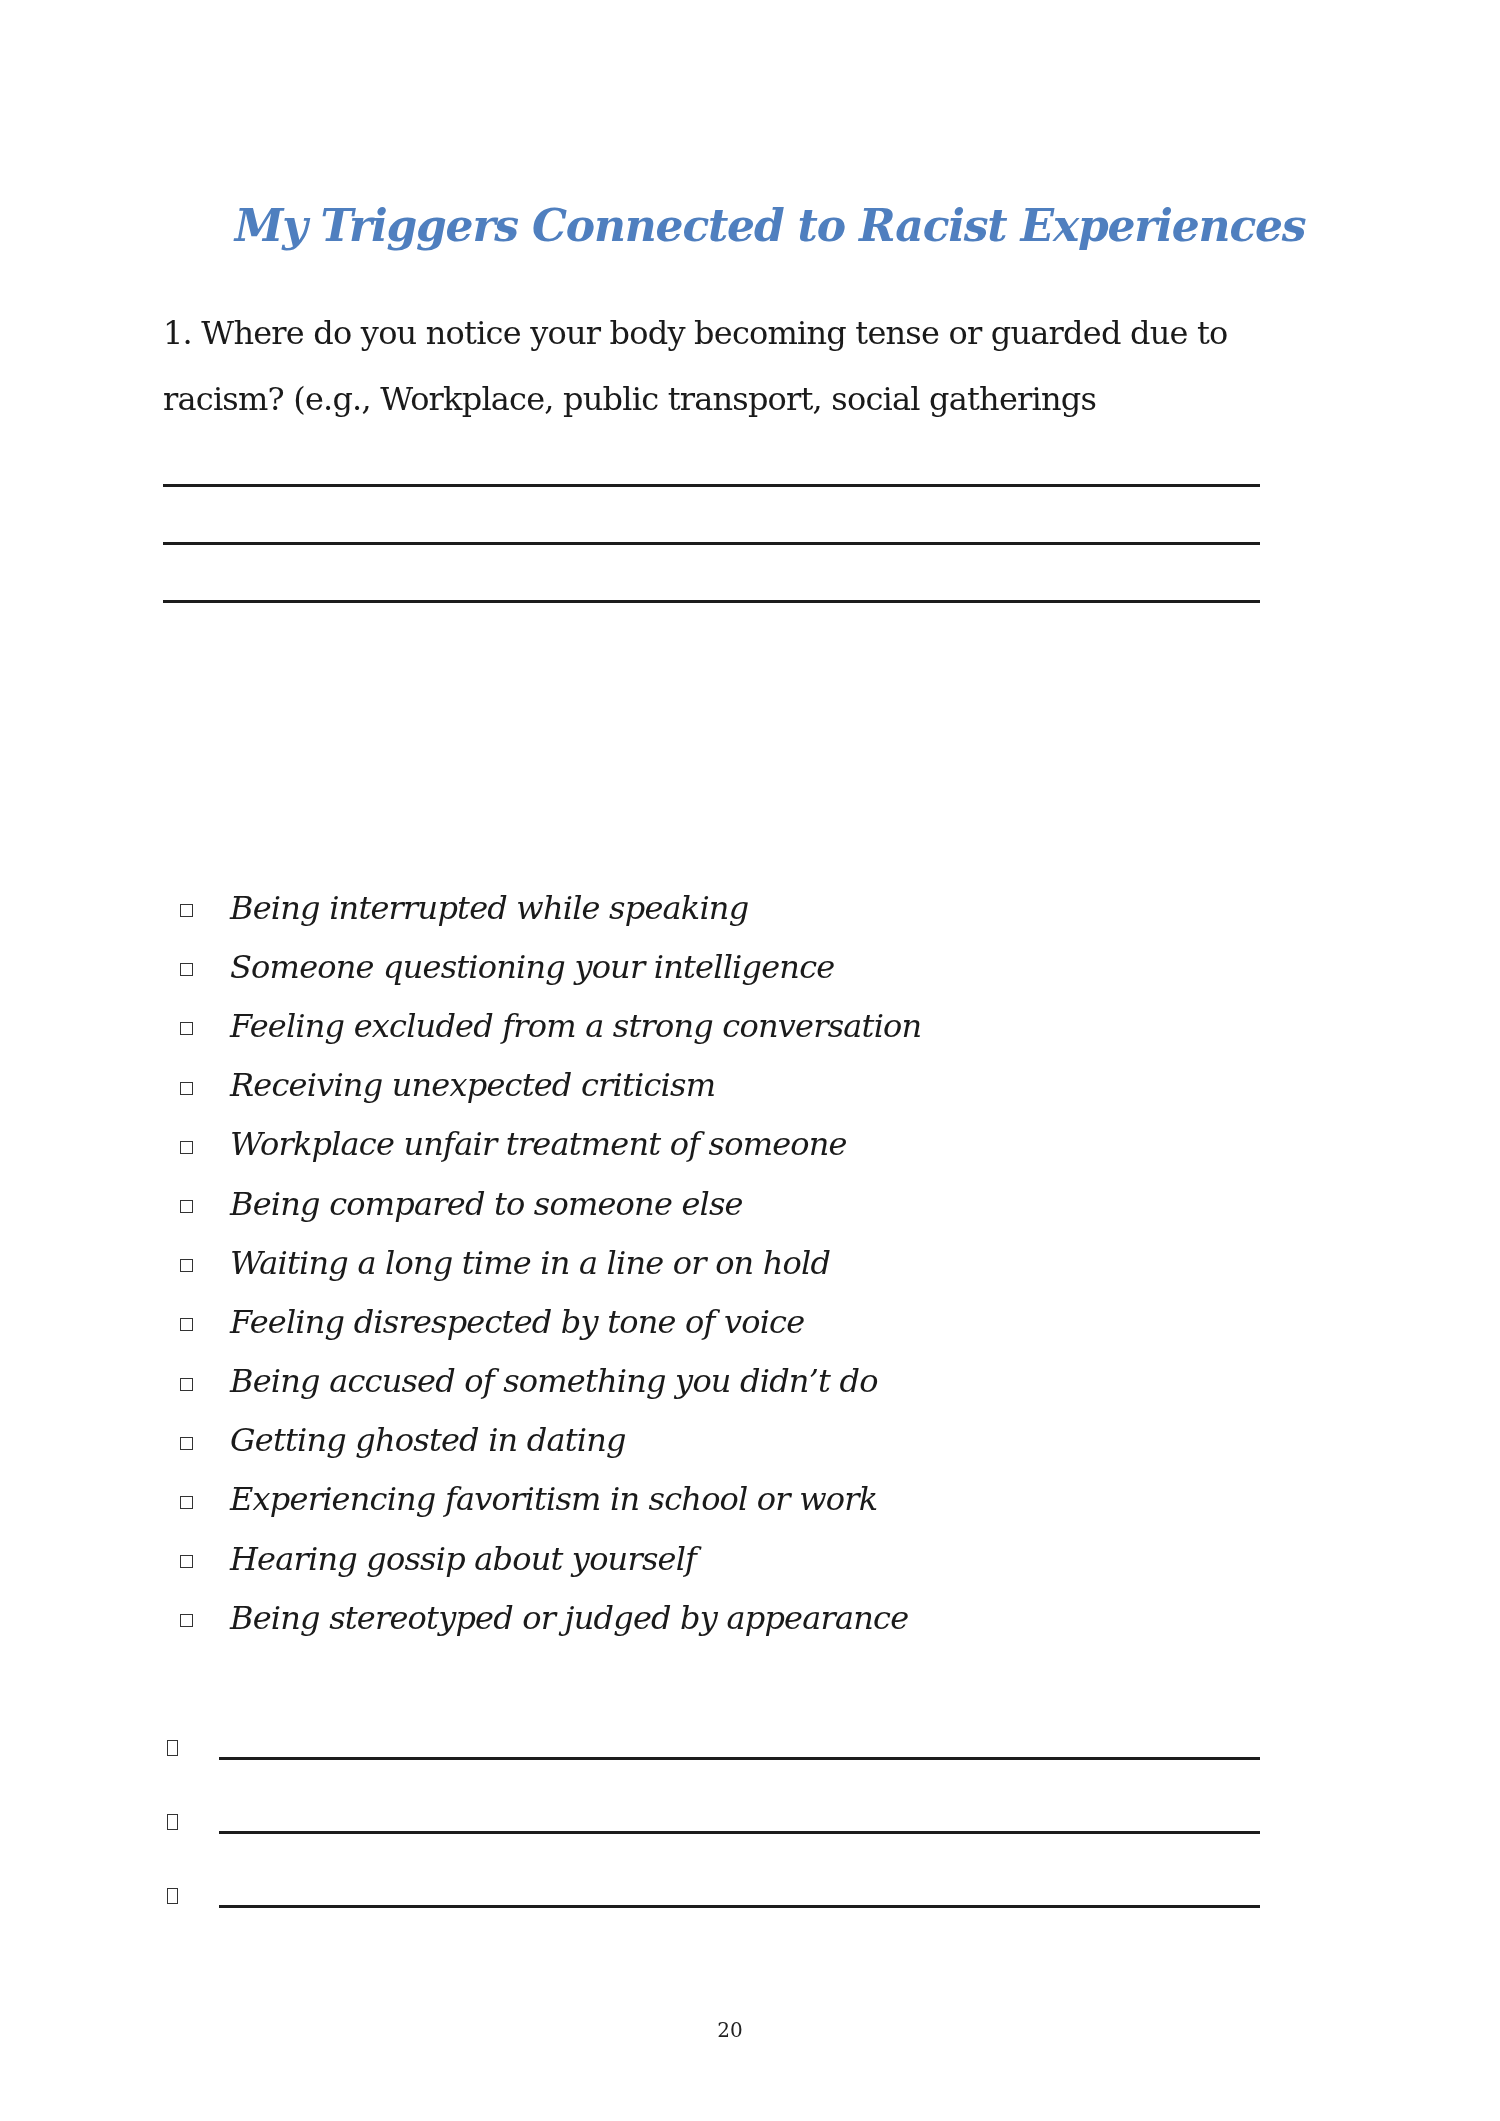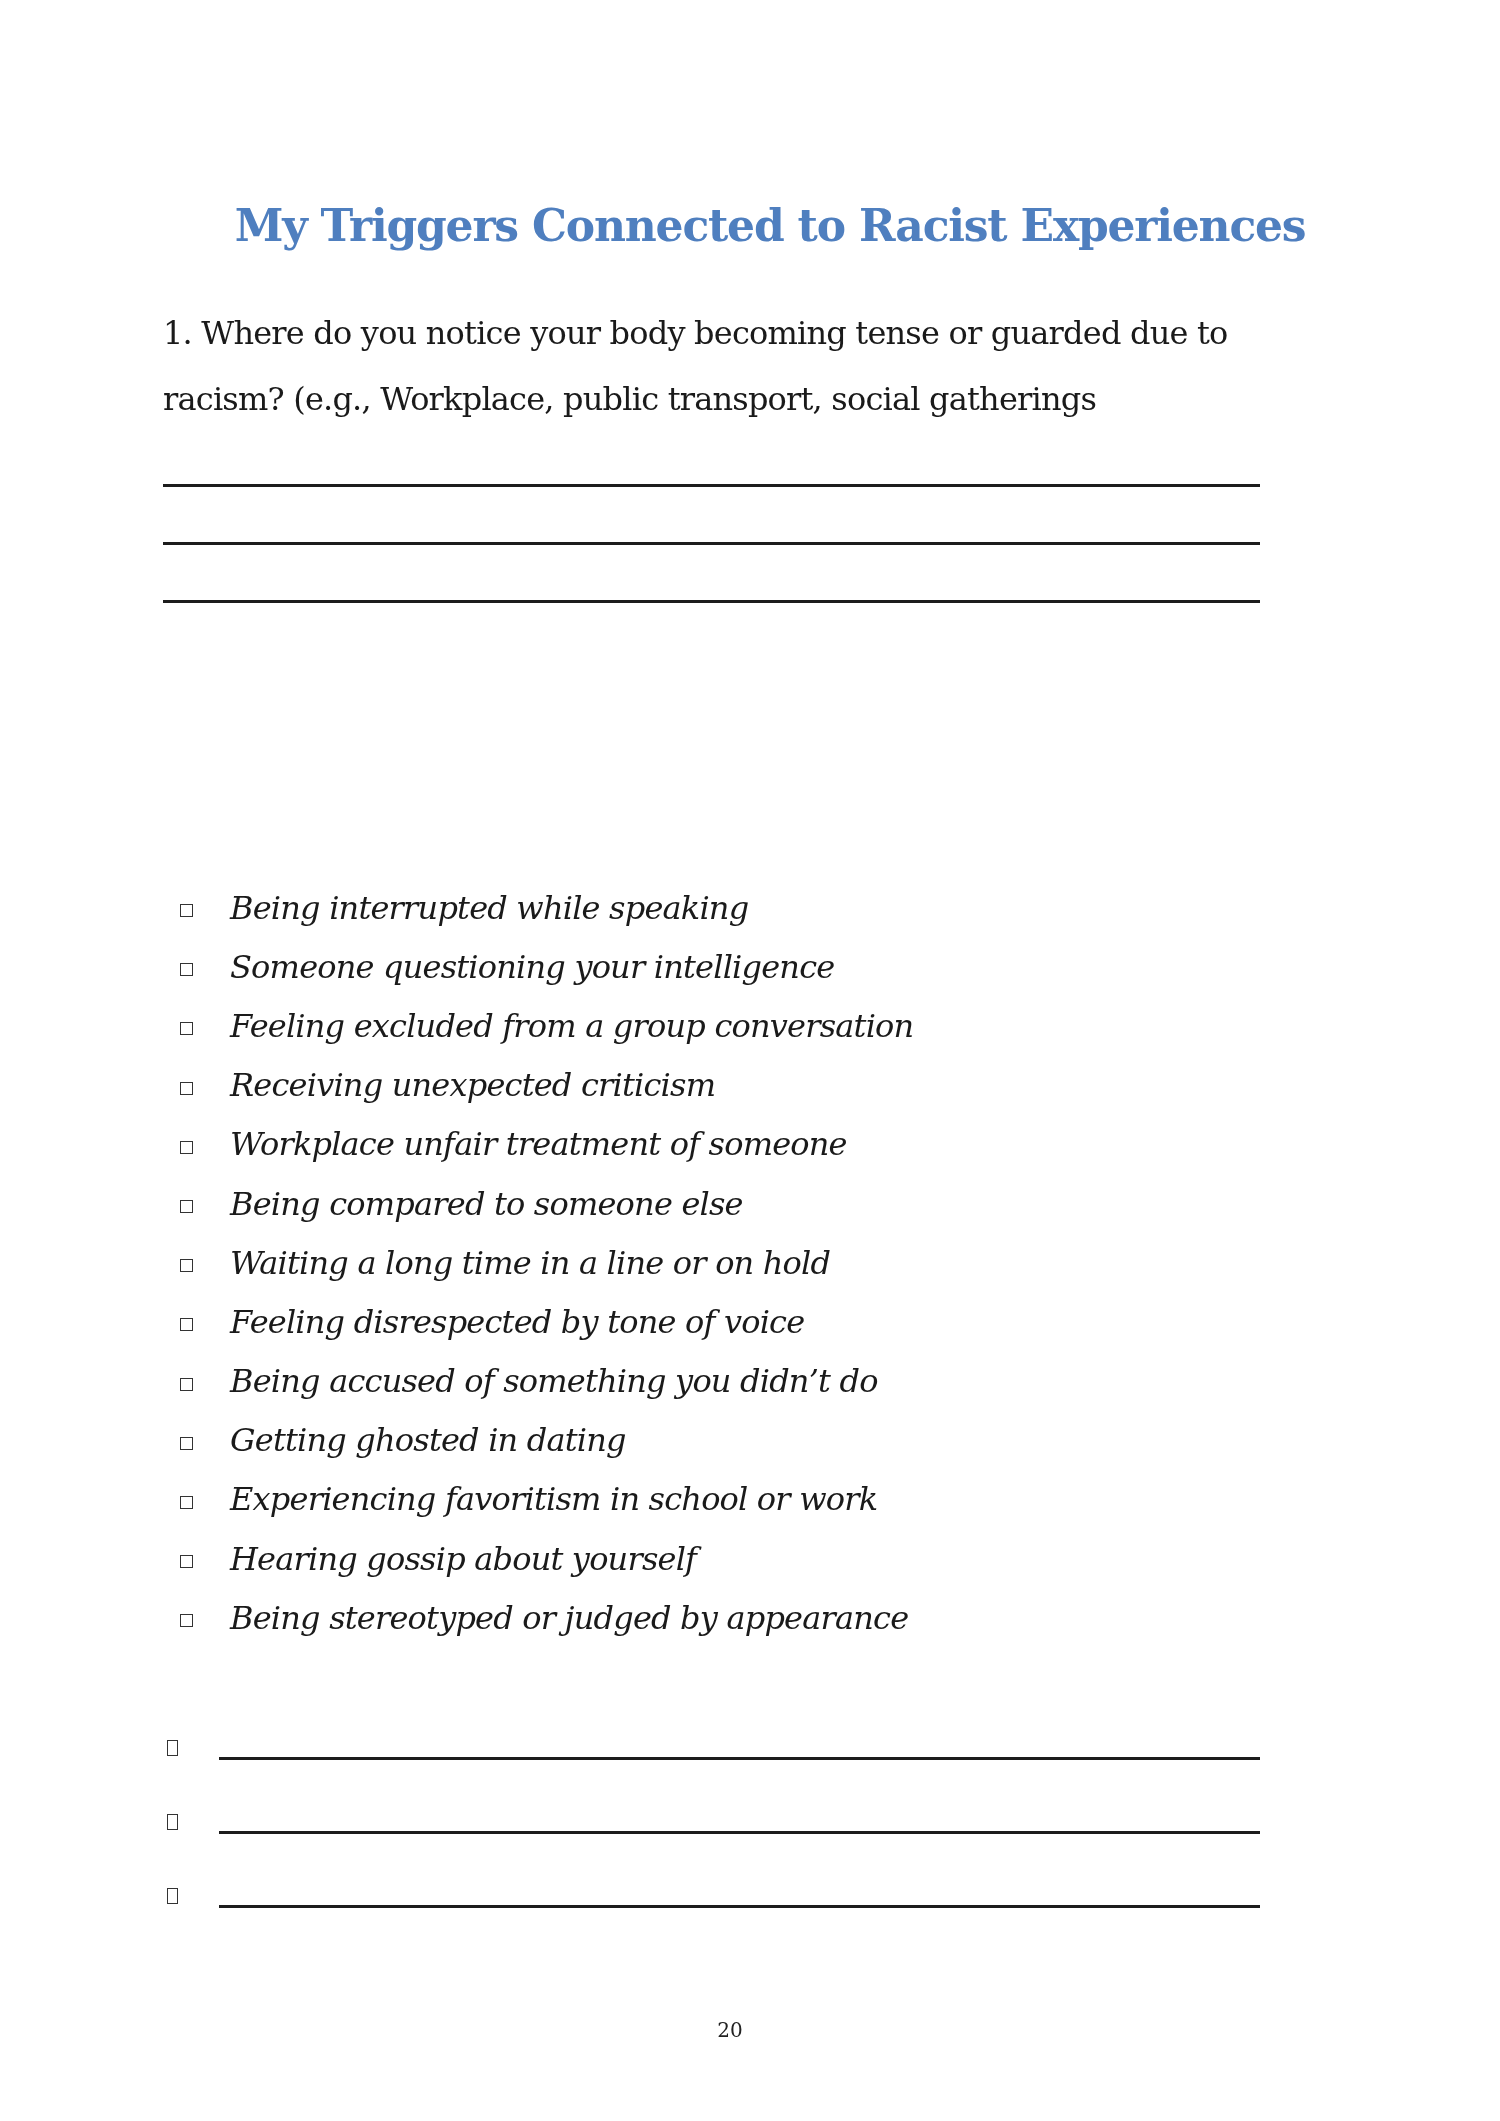--- a/index.html
+++ b/index.html
@@ -29,20 +29,21 @@
       text-align: center;
       font-family: "DejaVu Serif", "Liberation Serif", serif;
       font-weight: bold;
       font-size: 44px;
       letter-spacing: -1.2px;
       color: #4f7fbf;
       margin: 0;
       line-height: 60px;
       padding-left: 40px;
       box-sizing: border-box;
+      font-style: italic;
     }
     .question {
       position: absolute;
       left: 163px;
       width: 1100px;
       font-size: 32px;
       line-height: 66px;
       letter-spacing: -0.8px;
       margin: 0;
     }
@@ -134,21 +135,21 @@
     <li class="check-item">
       <span class="checkbox"></span>
       <span>Being interrupted while speaking</span>
     </li>
     <li class="check-item">
       <span class="checkbox"></span>
       <span>Someone questioning your intelligence</span>
     </li>
     <li class="check-item">
       <span class="checkbox"></span>
-      <span>Feeling excluded from a group conversation</span>
+      <span>Feeling excluded from a strong conversation</span>
     </li>
     <li class="check-item">
       <span class="checkbox"></span>
       <span>Receiving unexpected criticism</span>
     </li>
     <li class="check-item">
       <span class="checkbox"></span>
       <span>Workplace unfair treatment of someone</span>
     </li>
     <li class="check-item">

